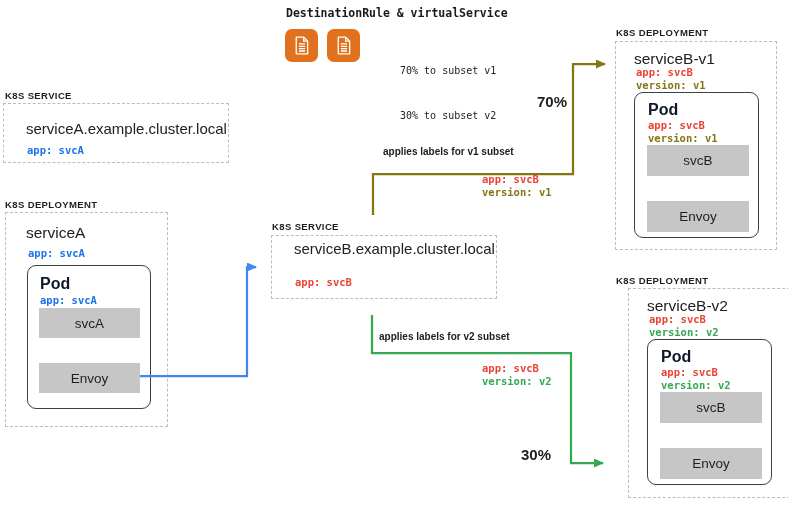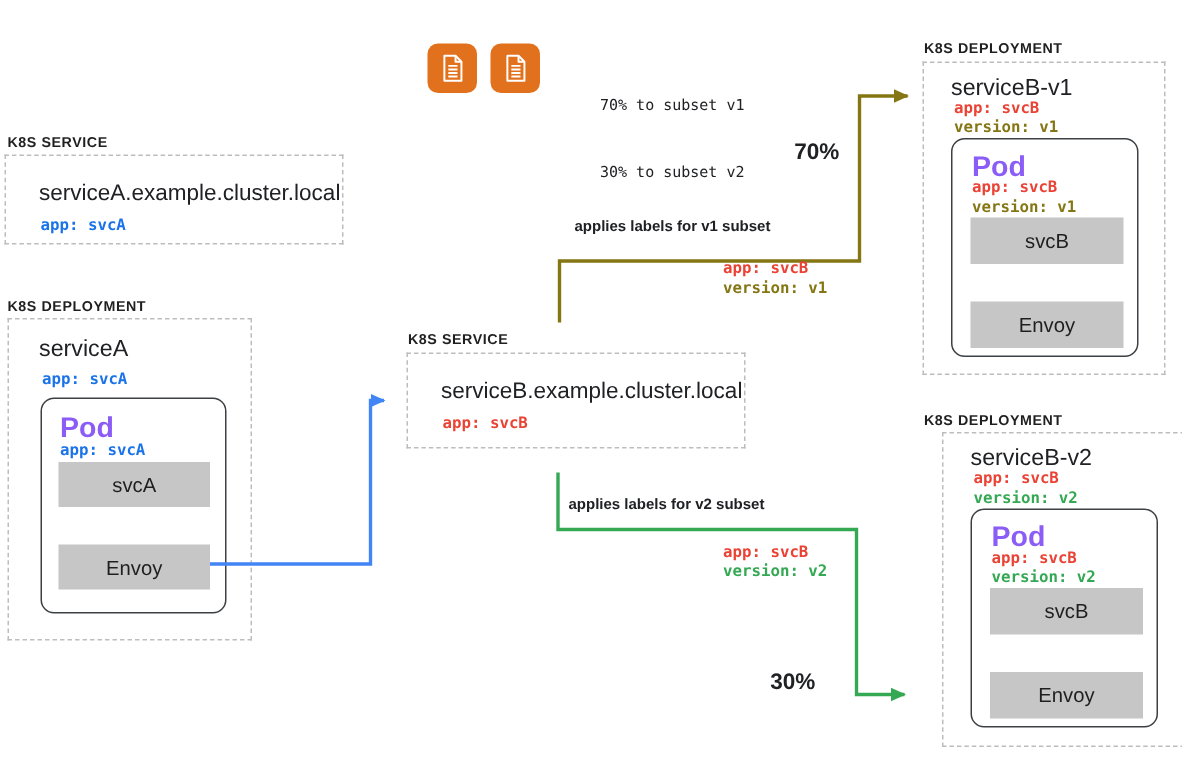--- a/index.html
+++ b/index.html
@@ -13,41 +13,42 @@
           font-family:"Liberation Sans",sans-serif;color:var(--text);overflow:hidden;}
   .abs{position:absolute;}
   .kind-label{font-size:9.5px;font-weight:600;letter-spacing:.04em;color:#1f1f1f;white-space:nowrap;}
   .dashed-box{border:1px dashed var(--dashed-border);background:#fff;text-align:right;}
   .svc-name{font-size:15px;color:#202124;white-space:nowrap;}
   .dep-name{font-size:15.5px;color:#202124;white-space:nowrap;}
   .mono{font-family:"DejaVu Sans Mono",monospace;font-weight:bold;font-size:10.5px;white-space:pre;}
   .blue{color:var(--blue-text);} .red{color:var(--red);}
   .olive{color:var(--olive);} .green{color:var(--green);}
   .pod{border:1.5px solid var(--pod-border);border-radius:9px;background:#fff;}
-  .pod-title{font-size:19px;font-weight:bold;color:#8b5cf6;}
+  .pod-title{font-size:16px;font-weight:bold;color:#0f172a;}
   .container-box{background:var(--container-gray);display:flex;align-items:center;justify-content:center;
                  font-size:13.5px;color:#1f1f1f;}
   .caption{font-size:10px;font-weight:bold;color:#202124;white-space:nowrap;}
-  .pct{font-size:15px;font-weight:bold;color:#202124;text-align:center;}
+  .pct{font-size:15px;font-weight:bold;color:#202124;text-align:right;}
   .banner-title{font-family:"DejaVu Sans Mono",monospace;font-weight:bold;font-size:11.5px;color:#1a1a1a;white-space:nowrap;}
   .banner-split{font-family:"DejaVu Sans Mono",monospace;font-size:10px;line-height:15px;color:#202124;white-space:pre;}
   .doc-icon{width:33px;height:33px;border-radius:7px;background:var(--orange);
             display:flex;align-items:center;justify-content:center;}
   .arrow-layer{pointer-events:none;}
   .arrow{fill:none;stroke-width:2.25px;}
   .s-blue{stroke:var(--blue-line);} .f-blue{fill:var(--blue-line);}
   .s-olive{stroke:var(--olive);}   .f-olive{fill:var(--olive);}
   .s-green{stroke:var(--green);}   .f-green{fill:var(--green);}
   .mono-stack div{line-height:13px;}
 </style>
 </head>
 <body>
 
 <div class="canvas">
 
+  <div class="abs banner-title" style="left:286px;top:6px">DestinationRule &amp; virtualService</div>
 
   <div class="abs doc-icon" style="left:285px;top:29px">
     <svg width="21" height="21" viewBox="0 0 24 24">
       <path d="M6 2.5 H14.5 L19 7 V21.5 H6 Z" fill="none" stroke="#fff" stroke-width="1.5" stroke-linejoin="round"></path>
       <path d="M14.5 2.5 V7 H19" fill="none" stroke="#fff" stroke-width="1.5" stroke-linejoin="round"></path>
       <path d="M9 10.2 H16 M9 12.9 H16 M9 15.6 H16 M9 18.3 H16" stroke="#fff" stroke-width="1.5"></path>
     </svg>
   </div>
   <div class="abs doc-icon" style="left:327px;top:29px">
     <svg width="21" height="21" viewBox="0 0 24 24">
@@ -75,21 +76,21 @@
     <div class="abs pod" style="left:21px;top:52px;width:124px;height:144px">
       <div class="abs pod-title" style="left:12px;top:9px">Pod</div>
       <div class="abs mono blue" style="left:12px;top:28px">app: svcA</div>
       <div class="abs container-box" style="left:11px;top:42px;width:101px;height:30px">svcA</div>
       <div class="abs container-box" style="left:11px;top:97px;width:101px;height:30px">Envoy</div>
     </div>
   </div>
 
   <div class="abs kind-label" style="left:272px;top:221px">K8S SERVICE</div>
   <div class="abs dashed-box" style="left:271px;top:235px;width:226px;height:64px">
-    <div class="abs svc-name" style="left:22px;top:16px">serviceB.example.cluster.local</div>
+    <div class="abs svc-name" style="left:22px;top:4px">serviceB.example.cluster.local</div>
     <div class="abs mono red" style="left:23px;top:40px">app: svcB</div>
   </div>
 
   <div class="abs kind-label" style="left:616px;top:27px">K8S DEPLOYMENT</div>
   <div class="abs dashed-box" style="left:615px;top:41px;width:162px;height:209px">
     <div class="abs dep-name" style="left:18px;top:8px">serviceB-v1</div>
     <div class="abs mono red" style="left:20px;top:24px">app: svcB</div>
     <div class="abs mono olive" style="left:20px;top:37px">version: v1</div>
     <div class="abs pod" style="left:18px;top:50px;width:125px;height:146px">
       <div class="abs pod-title" style="left:13px;top:8px">Pod</div>

